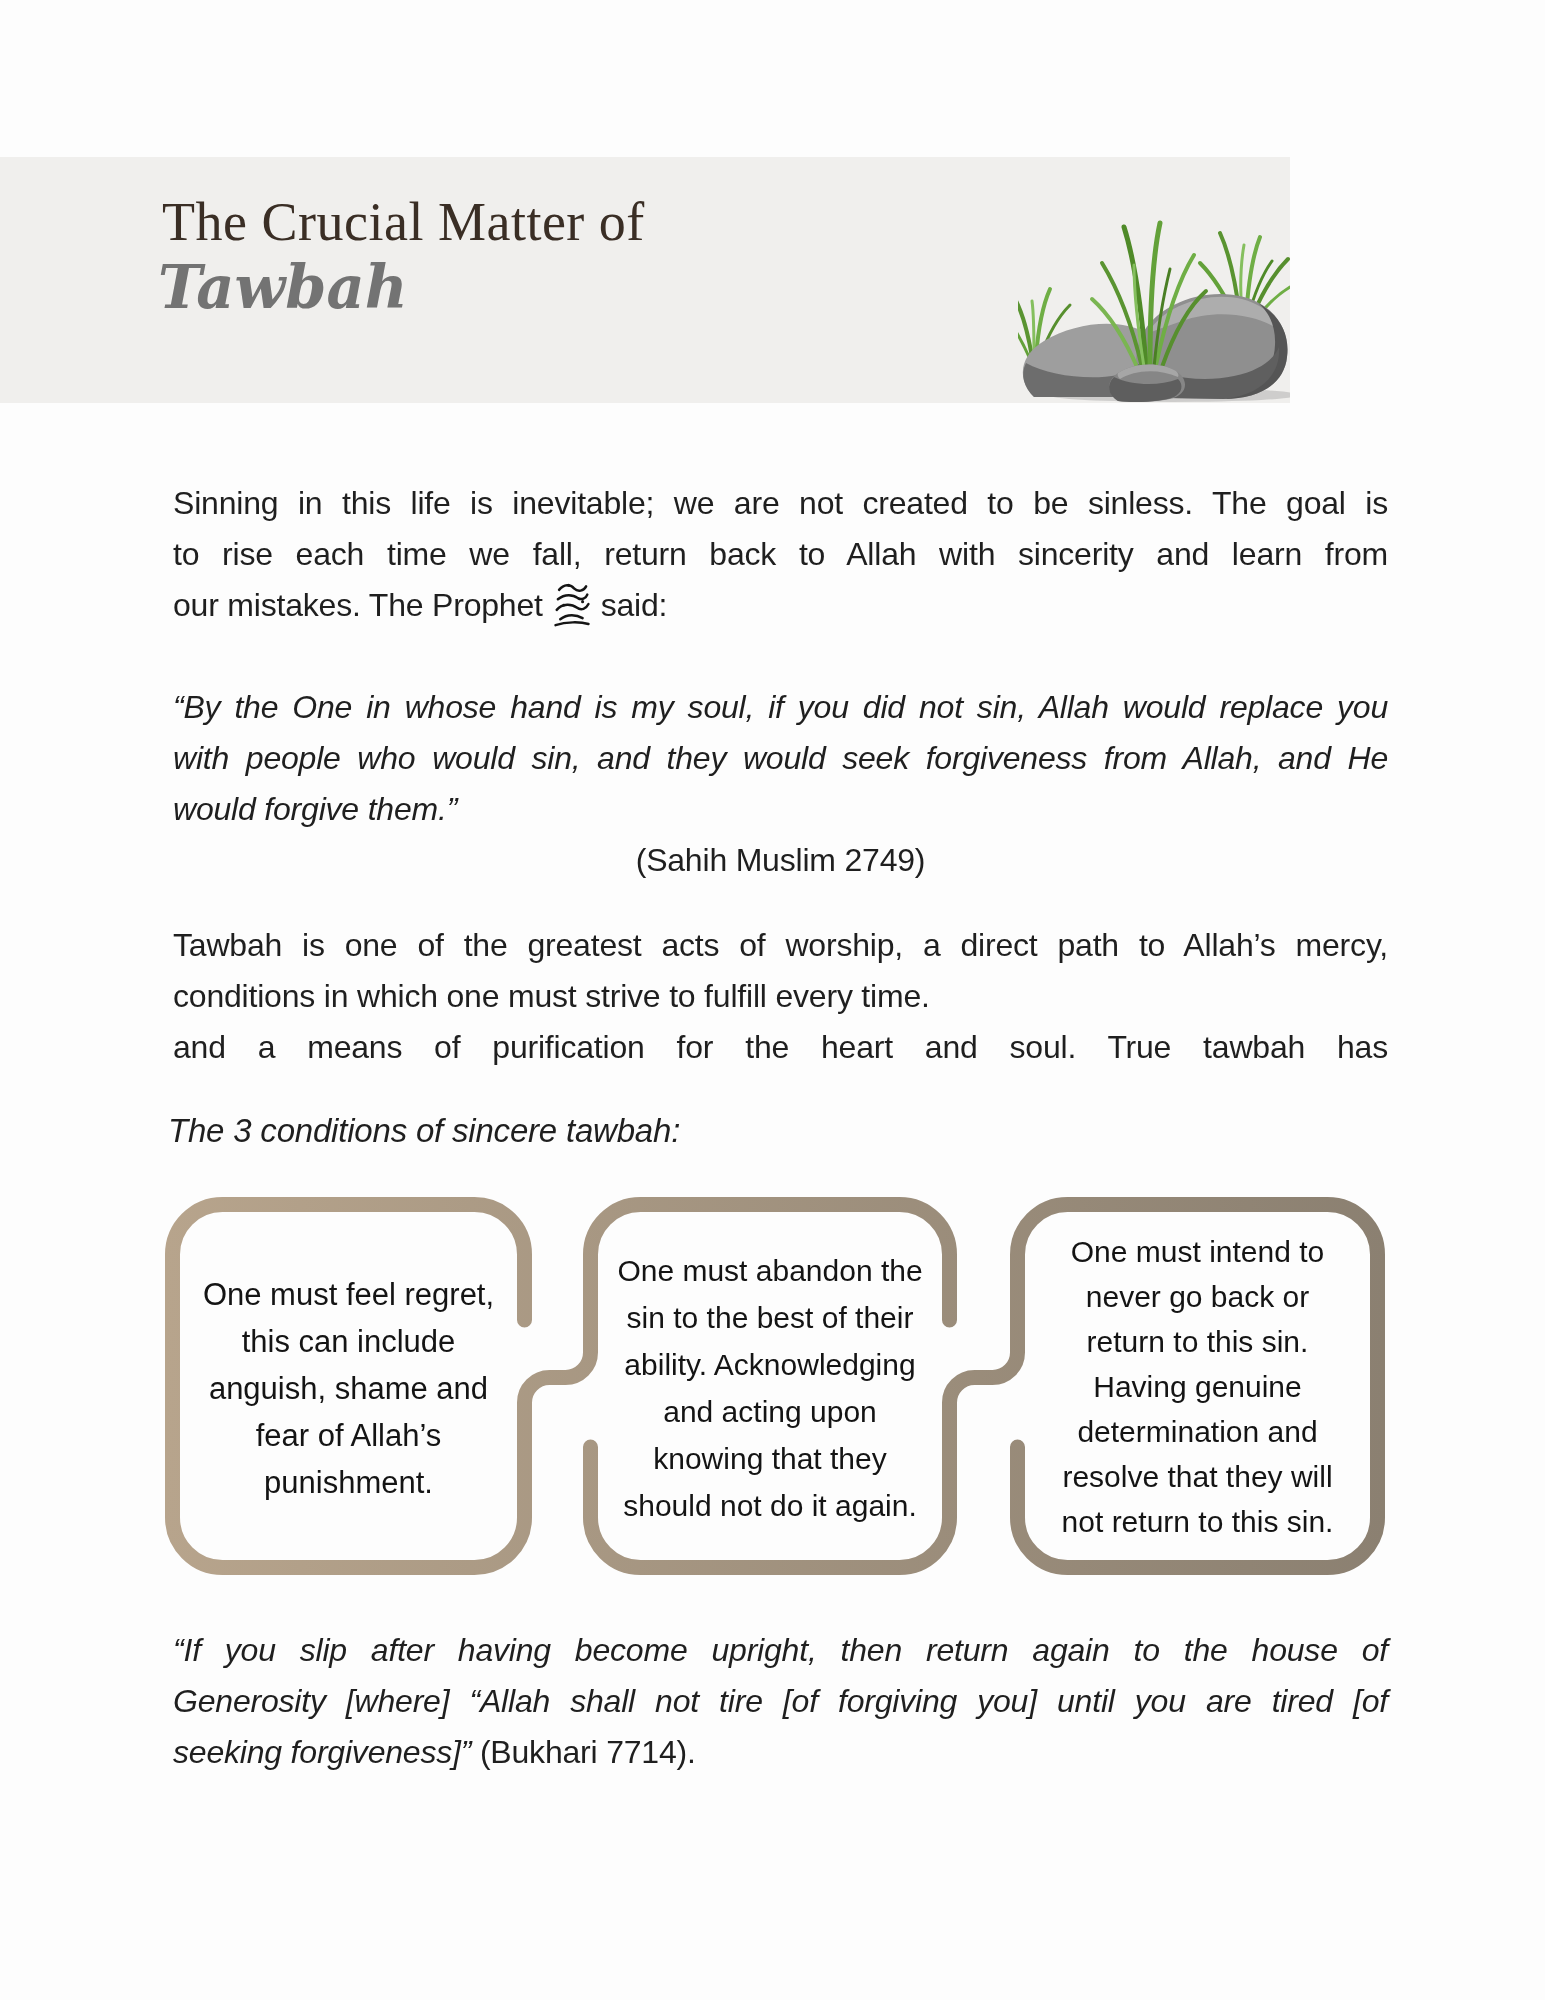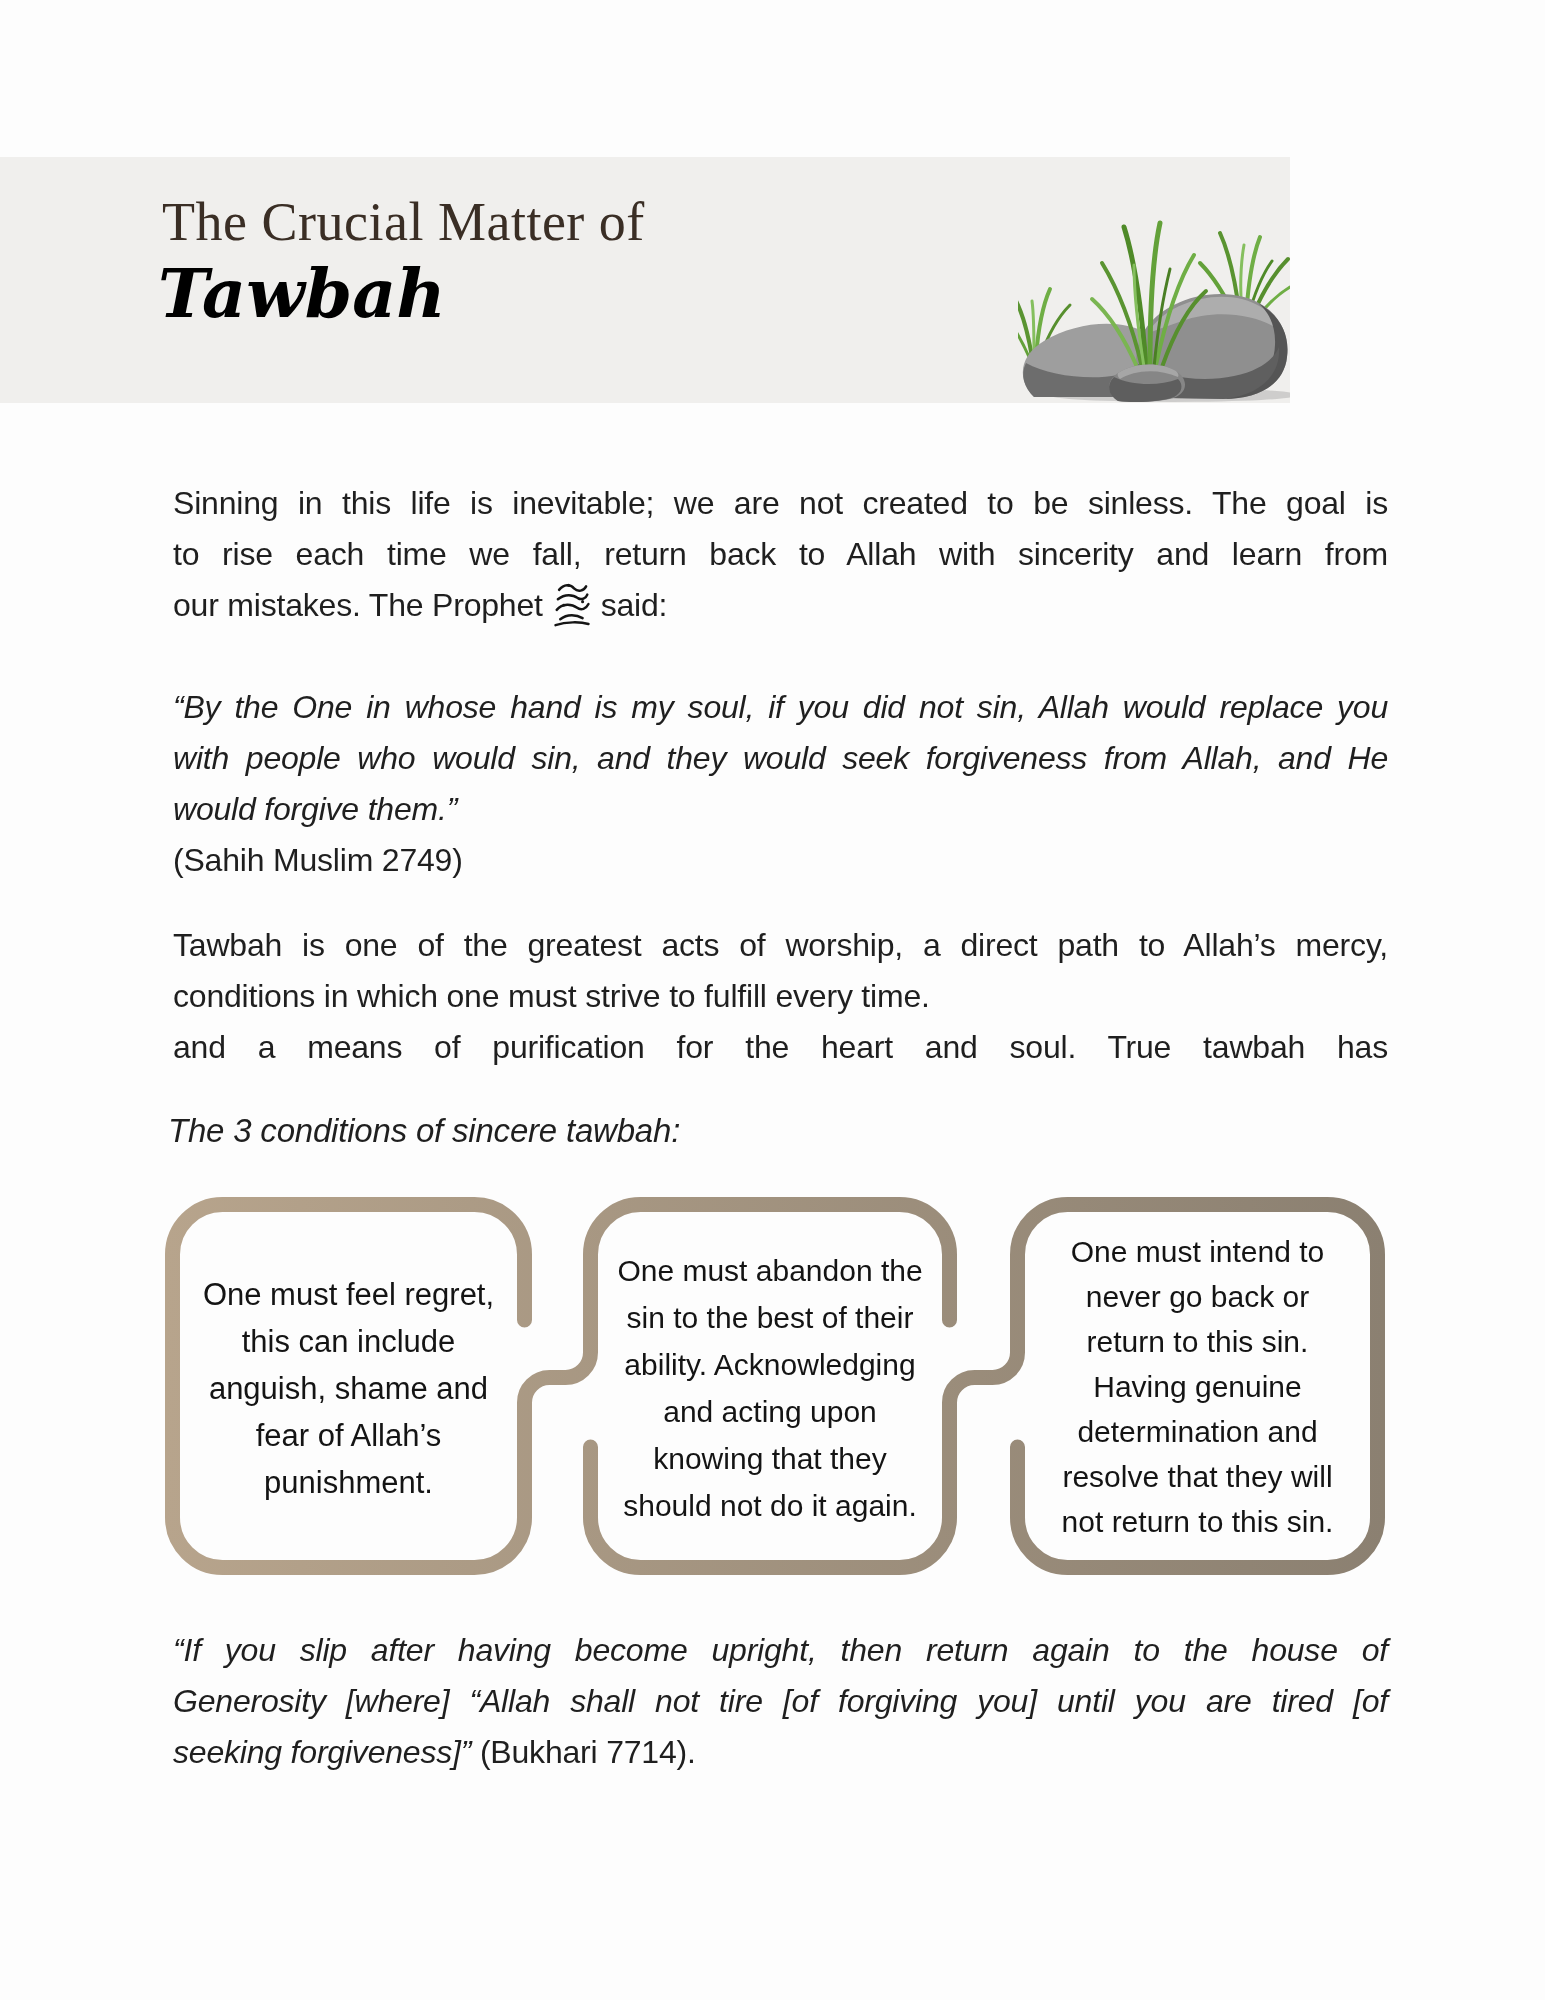--- a/index.html
+++ b/index.html
@@ -3,29 +3,29 @@
 <meta charset="utf-8">
 <style>
   html,body{margin:0;padding:0;background:#ffffff;}
   .page{position:relative;width:1545px;height:2000px;background:#fdfdfd;overflow:hidden;
         font-family:"Liberation Sans",sans-serif;color:#212121;}
   
   .band{position:absolute;left:0;top:157px;width:1290px;height:246px;background:#f0efed;}
   .title1{position:absolute;left:162px;top:34px;font-family:"Liberation Serif",serif;
           font-weight:400;font-size:54px;letter-spacing:.5px;color:#3a2e25;}
   .title2{position:absolute;left:158px;top:96px;font-family:"DejaVu Serif","Liberation Serif",serif;
-          font-style:italic;font-weight:700;font-size:68px;color:#000000;}
+          font-style:italic;font-weight:700;font-size:59px;color:#737373;}
   .illus{position:absolute;right:0;bottom:0;width:272px;height:198px;}
   
   .para{position:absolute;left:157px;width:1231px;font-size:32px;line-height:51px;
         letter-spacing:-0.2px;color:#1f1f1f;}
   .pline{text-align:left;margin-left:16px;}
   .jl{text-align:justify;text-align-last:justify;}
   .italic{font-style:italic;}
-  .roman{font-style:normal;}
+  .roman{font-style:normal;text-align:center;}
   #intro{top:478px;}
   #hadith1{top:682px;}
   #body2{top:920px;}
   #cond-heading{position:absolute;left:168px;top:1112px;font-size:33px;font-style:italic;
                 color:#1f1f1f;letter-spacing:-0.2px;}
   #hadith2{top:1625px;}
   .pbuh{display:inline-block;width:40px;height:48px;vertical-align:-12px;margin:0 9px;}
   
   #links{position:absolute;left:0;top:1180px;width:1545px;height:420px;}
   .boxtext{position:absolute;display:flex;align-items:center;justify-content:center;

